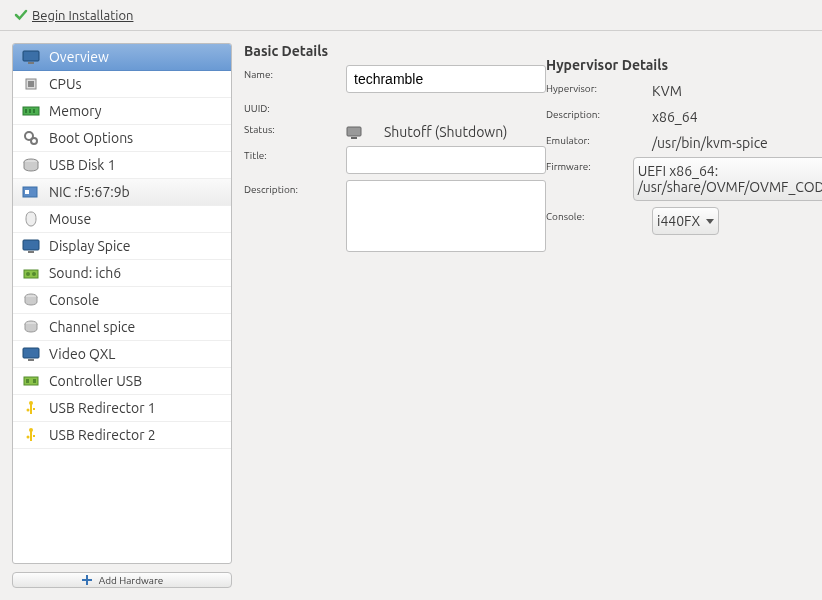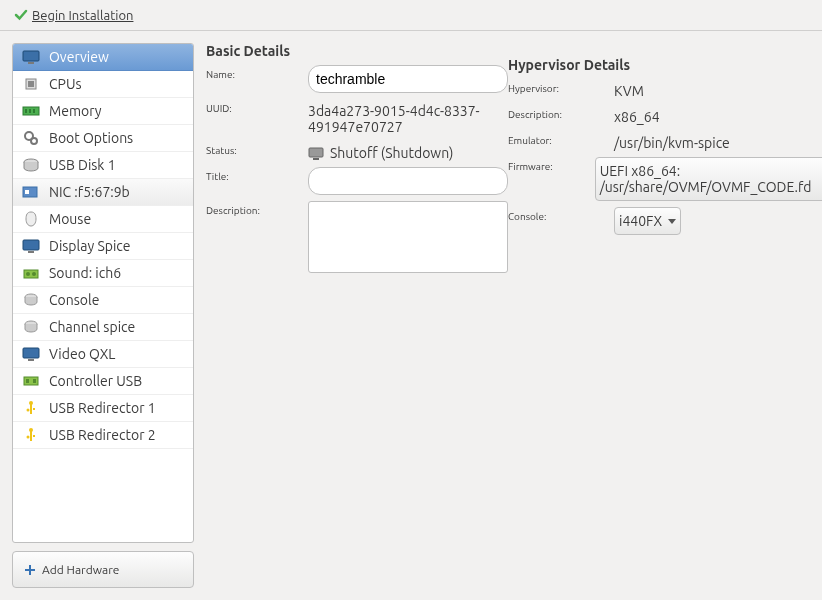--- a/index.html
+++ b/index.html
@@ -30,21 +30,21 @@
     cursor: pointer;
   }
   .main {
     flex: 1;
     display: flex;
     padding: 12px;
     gap: 12px;
     min-height: 0;
   }
   .sidebar-wrap {
-    width: 182px;
+    width: 220px;
     display: flex;
     flex-direction: column;
     gap: 8px;
   }
   .sidebar {
     flex: 1;
     background: #fff;
     border: 1px solid #bfbfbf;
     border-radius: 3px;
     overflow-y: auto;
@@ -68,27 +68,27 @@
   }
   .sidebar-item .icon {
     width: 20px;
     display: flex;
     justify-content: center;
   }
   .add-hw {
     background: linear-gradient(#fdfdfd,#e8e8e7);
     border: 1px solid #bfbfbf;
     border-radius: 4px;
-    padding: 11px;
-    display: flex;
-    align-items: center;
-    justify-content: flex-start;
+    padding: 1px;
+    display: flex;
+    align-items: center;
+    justify-content: center;
     gap: 6px;
     cursor: pointer;
-    font-size: 12px;
+    font-size: 10px;
   }
   .content {
     flex: 1;
     display: flex;
     flex-direction: row;
     min-width: 0;
   }
   .section-title {
     font-weight: bold;
     font-size: 14px;
@@ -107,21 +107,21 @@
   }
   .hv .form-label { width: 96px; }
   .form-value {
     flex: 1;
     font-size: 14px;
     padding-top: 4px;
   }
   .text-input {
     flex: 1;
     border: 1px solid #bfbfbf;
-    border-radius: 12px;
+    border-radius: 3px;
     padding: 5px 7px;
     font-size: 14px;
     background: #fff;
     min-width: 0;
   }
   .textarea {
     flex: 1;
     border: 1px solid #bfbfbf;
     border-radius: 3px;
     padding: 5px 7px;
@@ -137,21 +137,21 @@
     background: linear-gradient(#fdfdfd,#e8e8e7);
     border: 1px solid #bfbfbf;
     border-radius: 4px;
     padding: 5px 4px;
     font-size: 14px;
     cursor: pointer;
   }
   .status-row {
     display: flex;
     align-items: center;
-    gap: 6px;
+    gap: 22px;
   }
   .footer {
     display: flex;
     justify-content: flex-end;
     gap: 10px;
     padding-top: 12px;
   }
   .btn {
     display: flex;
     align-items: center;
@@ -346,21 +346,20 @@
     <div>
       <div class="section-title">Basic Details</div>
 
       <div class="form-row">
         <div class="form-label">Name:</div>
         <input class="text-input" type="text" value="techramble" style="">
       </div>
 
       <div class="form-row">
         <div class="form-label">UUID:</div>
-        <div class="form-value">3da4a273-9015-4d4c-8337-491947e70727</div>
       </div>
 
       <div class="form-row">
         <div class="form-label">Status:</div>
         <div class="form-value status-row">
           <span class="icon">
             <svg width="16" height="13" viewBox="0 0 16 13">
                 <rect x="1" y="1" width="14" height="9" rx="1" fill="#999" stroke="#666"></rect>
                 <rect x="5" y="11" width="6" height="2" fill="#666"></rect>
               </svg>

